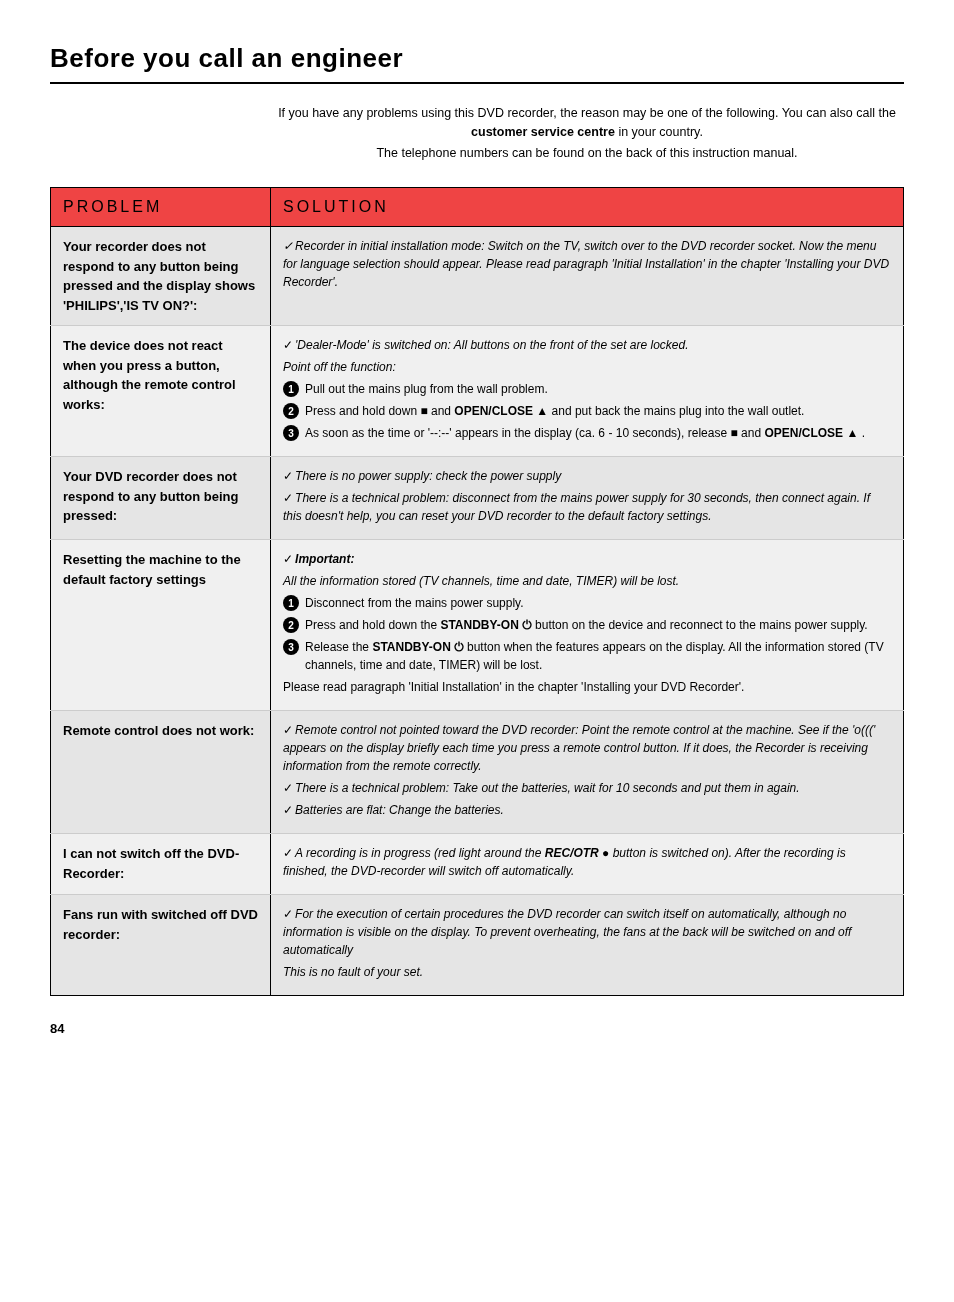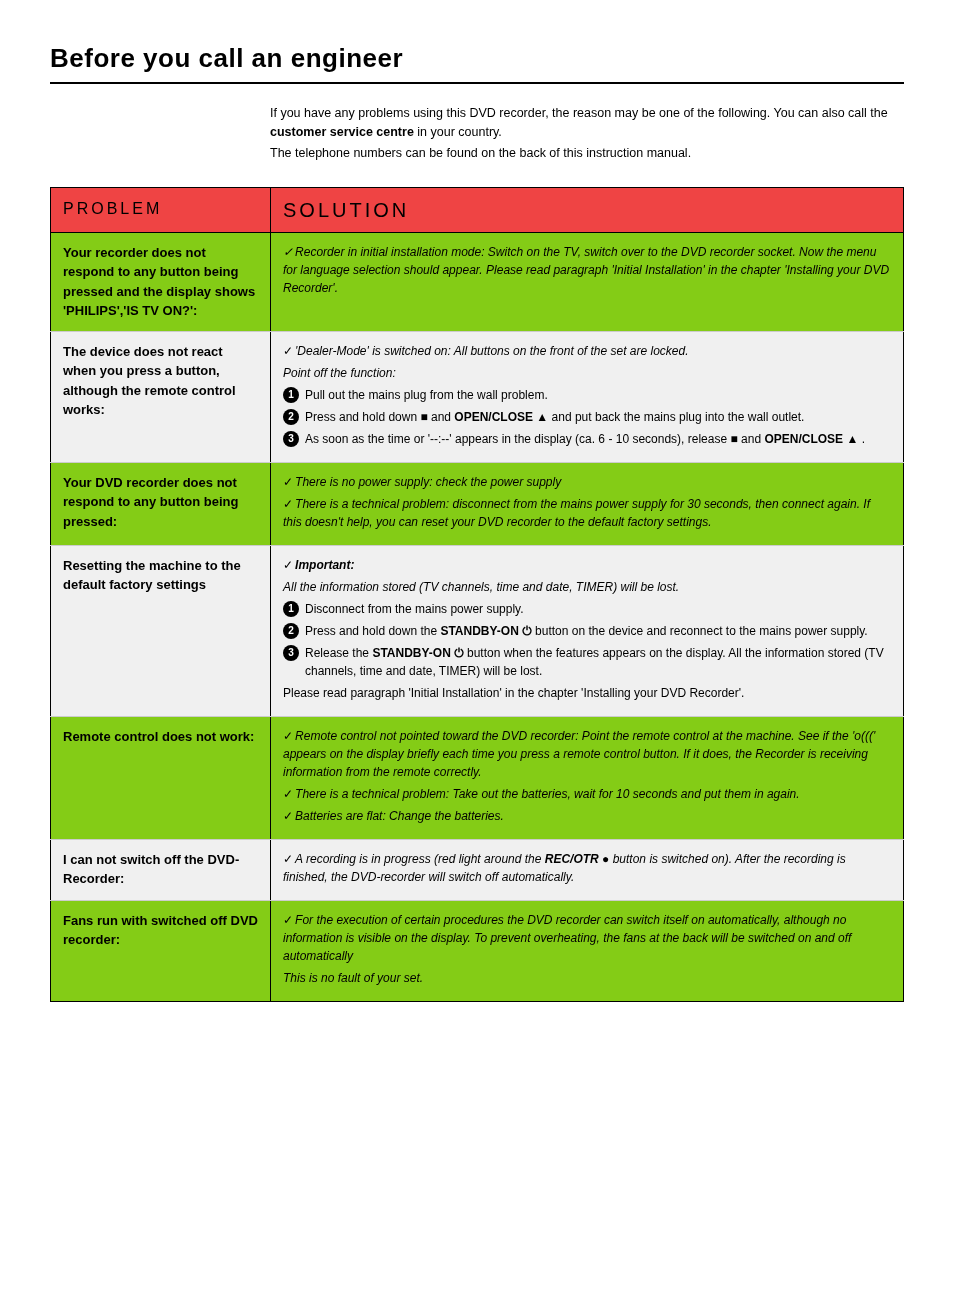--- a/index.html
+++ b/index.html
@@ -24,20 +24,21 @@
     .title-rule {
       border: none;
       border-top: 2px solid #000;
       margin-bottom: 20px;
     }
     .intro-section {
       margin-left: 220px;
       margin-bottom: 24px;
       font-size: 12.5px;
       line-height: 1.5;
+      text-align: center;
     }
     .intro-section p {
       margin-bottom: 2px;
     }
     .italic { font-style: italic; }
 
     
     .main-table {
       width: 100%;
       border-collapse: collapse;
@@ -53,21 +54,21 @@
       background: #ef4444;
     }
     .main-table th.problem-header {
       width: 220px;
       border-right: 1.5px solid #000;
       font-size: 16px;
       letter-spacing: 3px;
       text-transform: uppercase;
     }
     .main-table th.solution-header {
-      font-size: 20px;
+      font-size: 16px;
       letter-spacing: 3px;
       text-transform: uppercase;
     }
     .main-table td {
       vertical-align: top;
       padding: 10px 12px;
       border-bottom: 1px solid #ccc;
     }
     .main-table td.problem-cell {
       width: 220px;
@@ -80,21 +81,21 @@
       font-size: 12px;
       line-height: 1.5;
     }
     .main-table tr:last-child td {
       border-bottom: none;
     }
     .row-shaded td {
       background: #f0f0f0;
     }
     .row-white td {
-      background: #84cc16;
+      background: #e5e5e5;
     }
 
     .solution-cell p {
       margin-bottom: 4px;
     }
     .checkmark::before {
       content: "✓";
       margin-right: 2px;
     }
     .numbered-list {
@@ -230,13 +231,14 @@
         <td class="problem-cell">Fans run with switched off DVD recorder:</td>
         <td class="solution-cell">
           <p><span class="checkmark"></span><em>For the execution of certain procedures the DVD recorder can switch itself on automatically, although no information is visible on the display. To prevent overheating, the fans at the back will be switched on and off automatically</em></p>
           <p><em>This is no fault of your set.</em></p>
         </td>
       </tr>
 
     </tbody>
   </table>
 
+  <div class="page-number">84</div>
 </div>
 
 </body></html>

